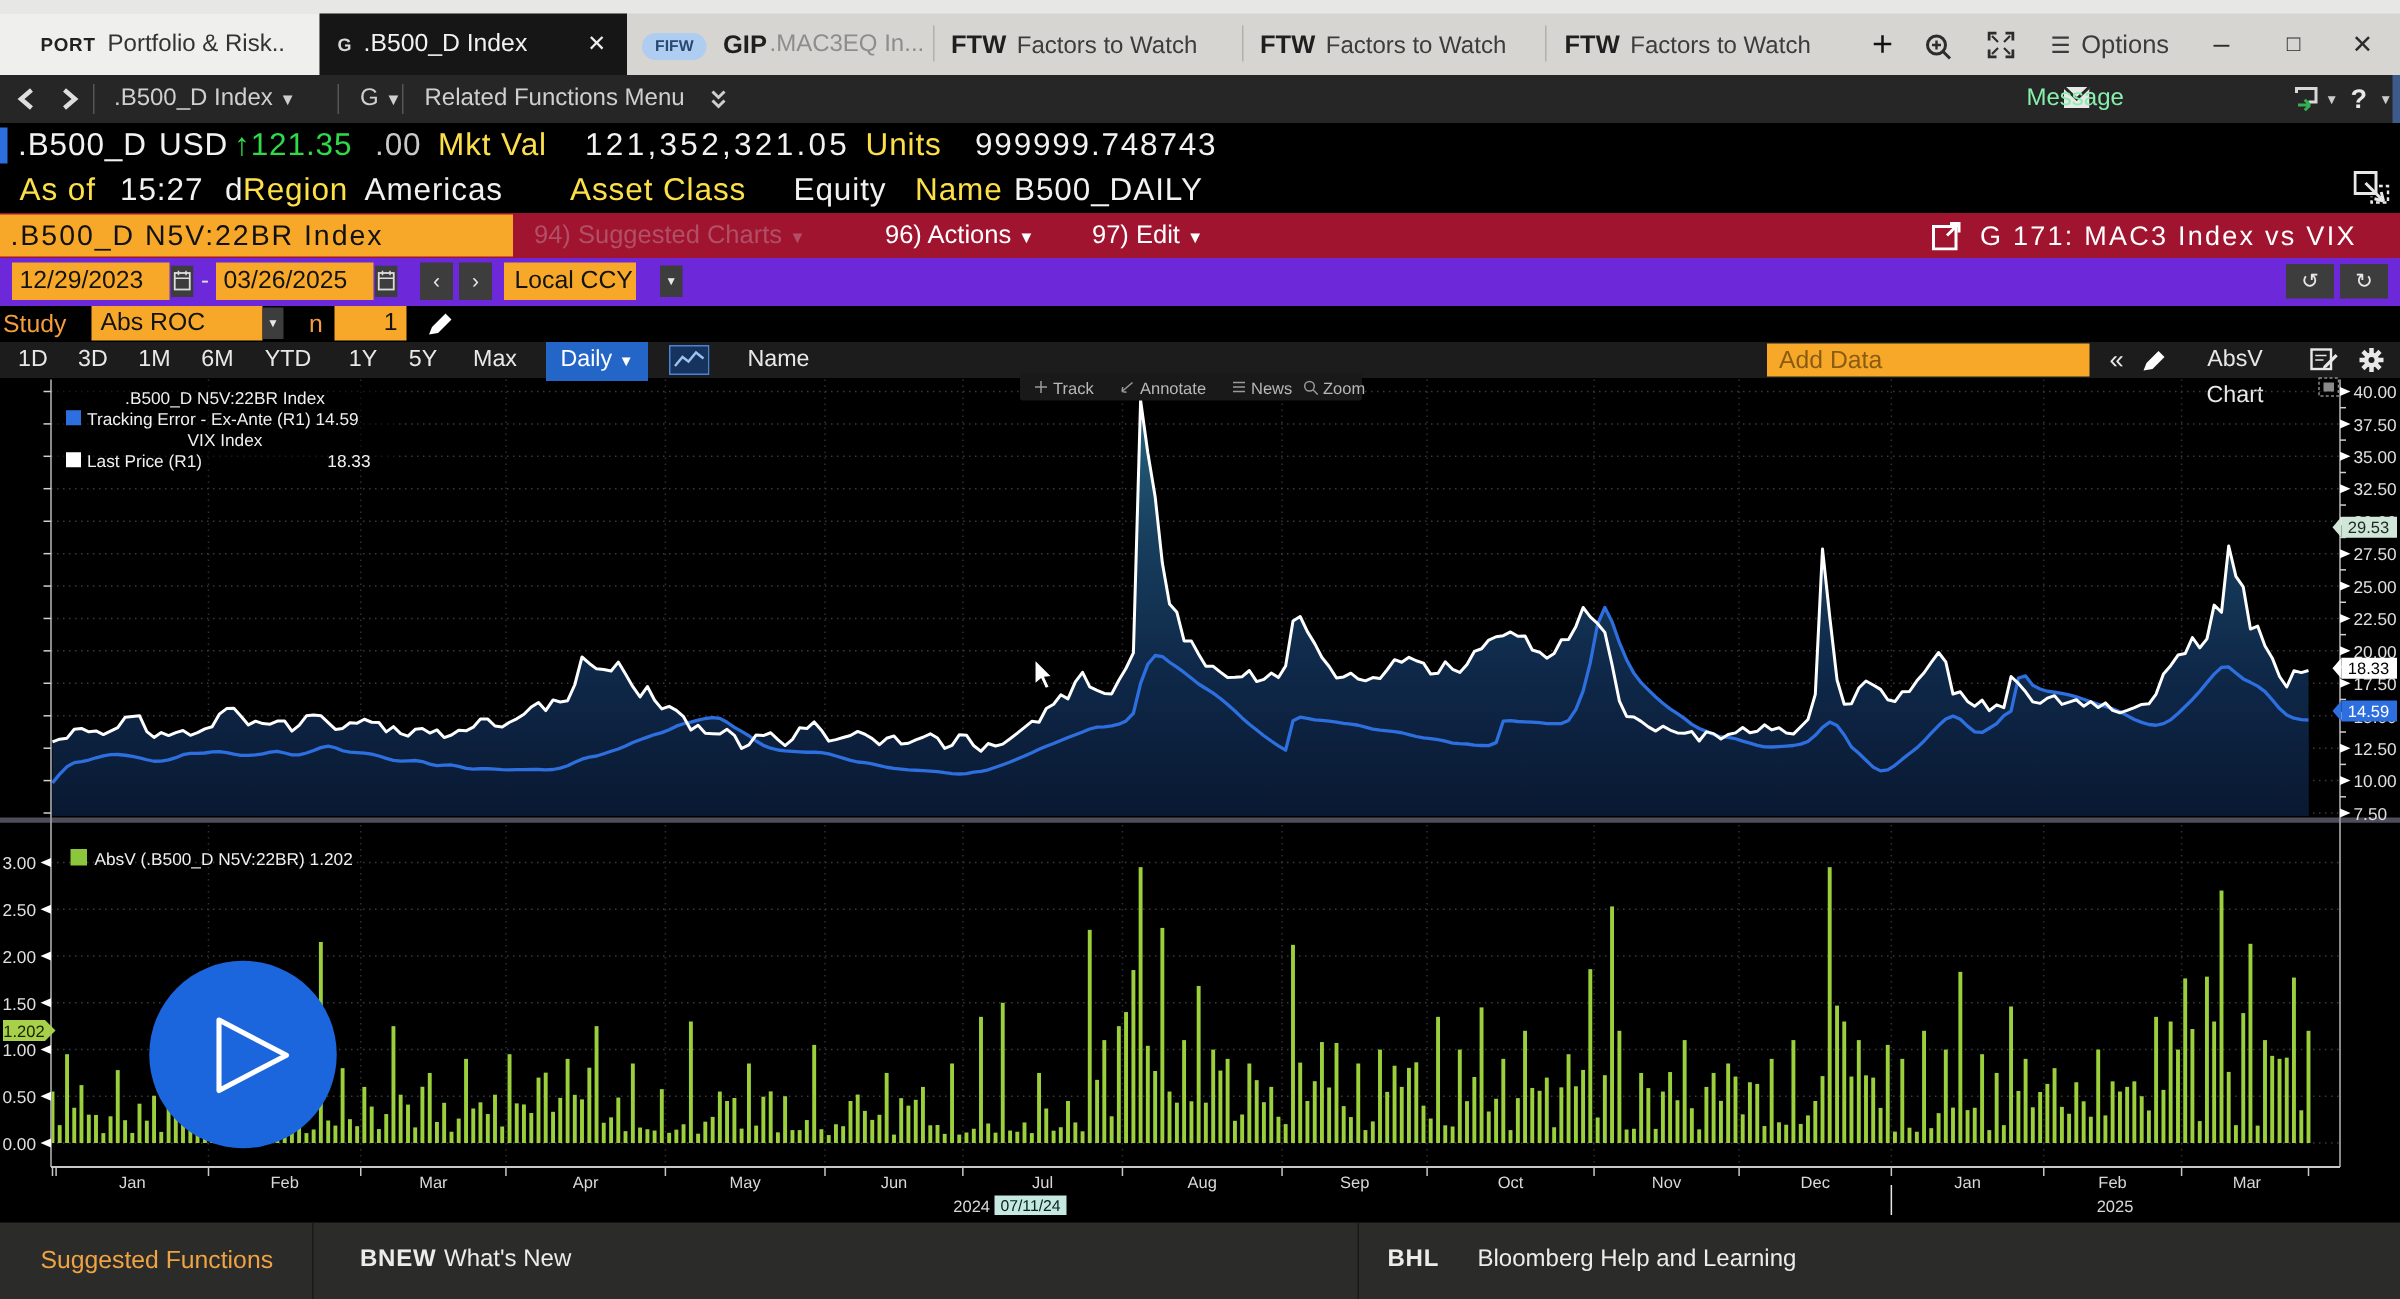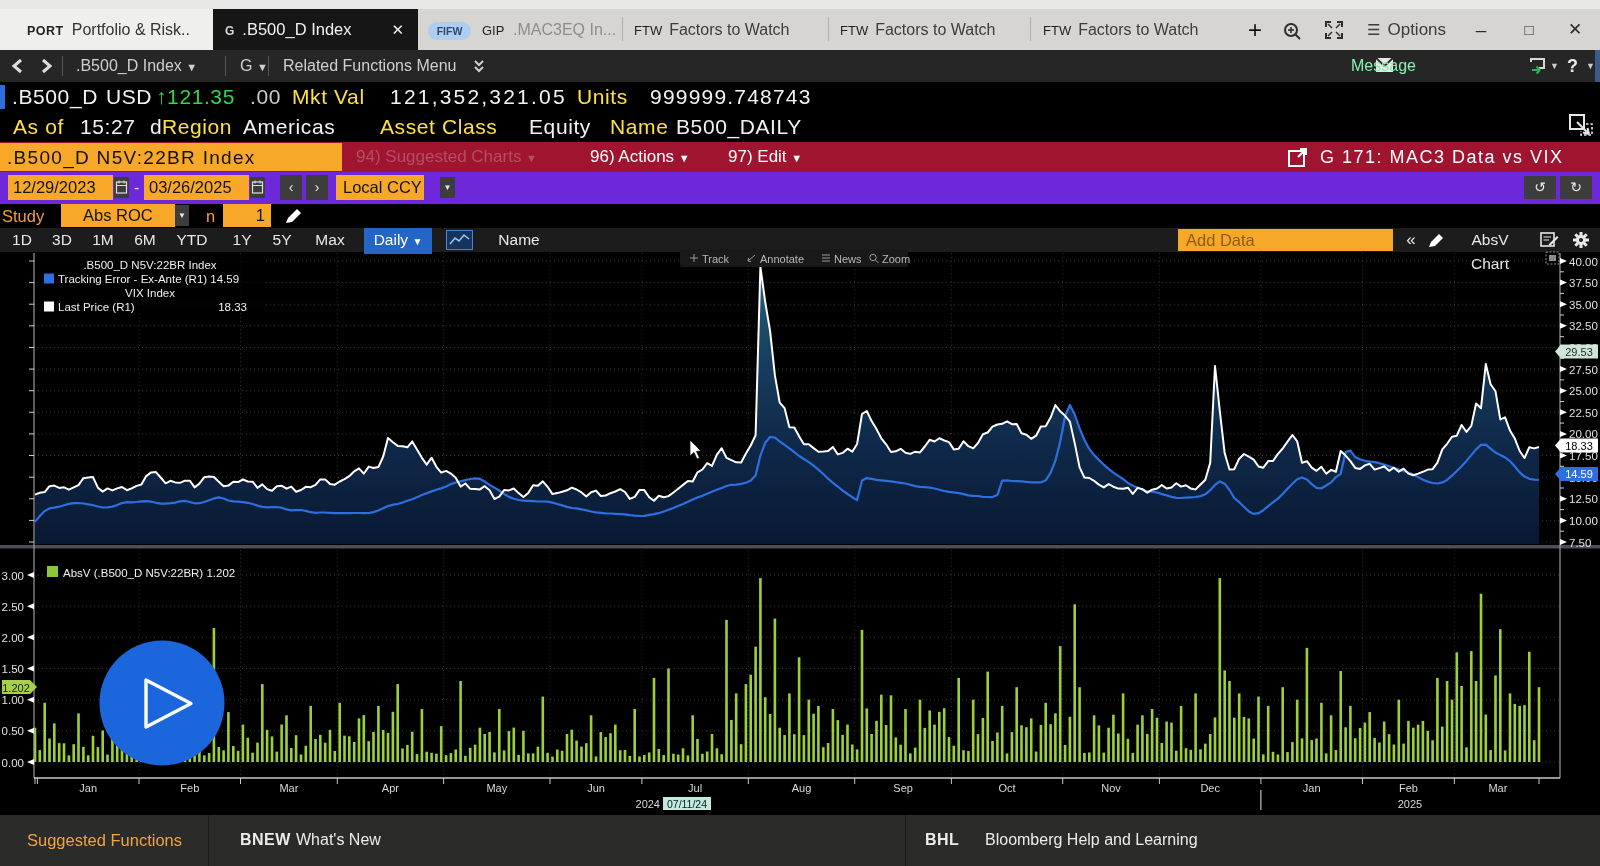--- a/index.html
+++ b/index.html
@@ -18,21 +18,21 @@
 font-size:16px;line-height:41px;padding-left:27px}
 #tab1 b{font-size:12.5px;letter-spacing:.5px;color:#222;margin-right:8px}
 #tabA{position:absolute;left:213px;top:9px;width:205px;height:41px;background:#161616;color:#f2f2f2;
 font-size:16.5px;line-height:41px;padding-left:12px}
 #tabA .g{font-size:12px;color:#d8d8d8;font-weight:bold;margin-right:8px}
 #tabA .x{position:absolute;right:14px;top:0;font-size:15px;color:#eee}
 .pill{position:absolute;left:428px;top:22px;width:43px;height:18px;background:#aecdf0;border-radius:9px;
 font-size:10.5px;font-weight:bold;color:#274a72;text-align:center;line-height:18px}
 .tgray{position:absolute;top:9px;height:41px;line-height:41px;font-size:16px;color:#8d8d8d}
 .tdark{position:absolute;top:9px;height:41px;line-height:41px;font-size:16px;color:#3c3c3c}
-.tb{font-size:13px;font-weight:normal;color:#1f1f1f;margin-right:7px}
+.tb{font-size:17px;font-weight:bold;color:#1f1f1f;margin-right:7px}
 .tsep{position:absolute;top:17px;height:24px;width:1px;background:#b0b0ac}
 .wbtn{position:absolute;top:9px;height:41px;line-height:41px;font-size:19px;color:#2c2c2c;text-align:center}
 
 #nav{position:absolute;left:0;top:50px;width:1600px;height:32px;background:#262626;color:#cfcfcf;font-size:16px}
 #nav .it{position:absolute;top:0;line-height:32px}
 #nav .sep{position:absolute;top:6px;width:1px;height:20px;background:#555}
 
 .qrow{position:absolute;left:0;width:1600px;height:30px;background:#000;font-size:21px;line-height:30px;white-space:pre;letter-spacing:0.6px}
 .o{color:#fde047} .w{color:#f2f2f2} .gr{color:#2fd94a} .dim{color:#c9c9c9}
 
@@ -136,21 +136,21 @@
     </svg></div>
 <div id="redbar">
  <div class="chipO">.B500_D N5V:22BR Index</div>
  <div class="abs mut" style="left:356px">94) Suggested Charts <span style="font-size:11px">▼</span></div>
  <div class="abs" style="left:590px">96) Actions <span style="font-size:11px">▼</span></div>
  <div class="abs" style="left:728px">97) Edit <span style="font-size:11px">▼</span></div>
  <svg class="abs" style="left:1288px;top:5px" width="20" height="20" viewBox="0 0 20 20">
       <rect x="1" y="4" width="15" height="15" fill="none" stroke="#fff" stroke-width="2"></rect>
       <path d="M10 10 L18 2 m-6 0 h6 v6" stroke="#fff" stroke-width="2" fill="none"></path>
     </svg>
- <div class="abs" style="left:1320px;font-size:18px;letter-spacing:1.5px">G 171: MAC3 Data vs VIX</div>
+ <div class="abs" style="left:1320px;font-size:18px;letter-spacing:1.5px">G 171: MAC3 Index vs VIX</div>
 </div>
 <div id="daterow">
  <div class="obox" style="left:8px;top:3px;width:105px;height:25px;line-height:25px;padding-left:5px">12/29/2023</div>
  <svg class="abs" style="left:114px;top:5px" width="15" height="21" viewBox="0 0 15 21">
       <rect width="15" height="21" fill="#3d3d3d"></rect>
       <rect x="2.5" y="5" width="10" height="11" fill="none" stroke="#ddd" stroke-width="1.2"></rect>
       <line x1="2.5" y1="8.5" x2="12.5" y2="8.5" stroke="#ddd"></line>
       <line x1="5" y1="3.5" x2="5" y2="6.5" stroke="#ddd"></line>
       <line x1="10" y1="3.5" x2="10" y2="6.5" stroke="#ddd"></line>
     </svg>
@@ -165,21 +165,21 @@
     </svg>
  <div class="gbtn" style="left:280px;top:3px;width:22px;height:25px;line-height:24px;font-size:14px">‹</div>
  <div class="gbtn" style="left:306px;top:3px;width:22px;height:25px;line-height:24px;font-size:14px">›</div>
  <div class="obox" style="left:336px;top:3px;width:88px;height:25px;line-height:25px;padding-left:7px">Local CCY</div>
  <div class="gbtn" style="left:440px;top:5px;width:15px;height:21px;line-height:21px;font-size:8px">▼</div>
  <div class="gbtn" style="left:1524px;top:4px;width:32px;height:23px;font-size:14px;line-height:22px">↺</div>
  <div class="gbtn" style="left:1560px;top:4px;width:32px;height:23px;font-size:14px;line-height:22px">↻</div>
 </div>
 <div id="studyrow">
  <div class="olab" style="left:2px;top:0;line-height:24px">Study</div>
- <div class="obox" style="left:61px;top:0;width:114px;height:23px;line-height:23px;padding-left:22px">Abs ROC</div>
+ <div class="obox" style="left:61px;top:0;width:114px;height:23px;line-height:23px;padding-left:6px">Abs ROC</div>
  <div class="gbtn" style="left:175px;top:1px;width:14px;height:21px;line-height:21px;font-size:8px">▼</div>
  <div class="olab" style="left:206px;top:0;line-height:24px">n</div>
  <div class="obox" style="left:223px;top:0;width:48px;height:23px;line-height:23px;text-align:right;padding-right:6px">1</div>
  <svg class="abs" style="left:284px;top:3px" width="19" height="18" viewBox="0 0 19 18">
       <path d="M2 16 L4 11 L13 2 L17 6 L8 15 Z M4 11 L8 15" fill="#fff"></path>
     </svg>
 </div>
 <div id="toolbar">
  <div class="t" style="left:8px;width:28px">1D</div>
     <div class="t" style="left:48px;width:28px">3D</div>

